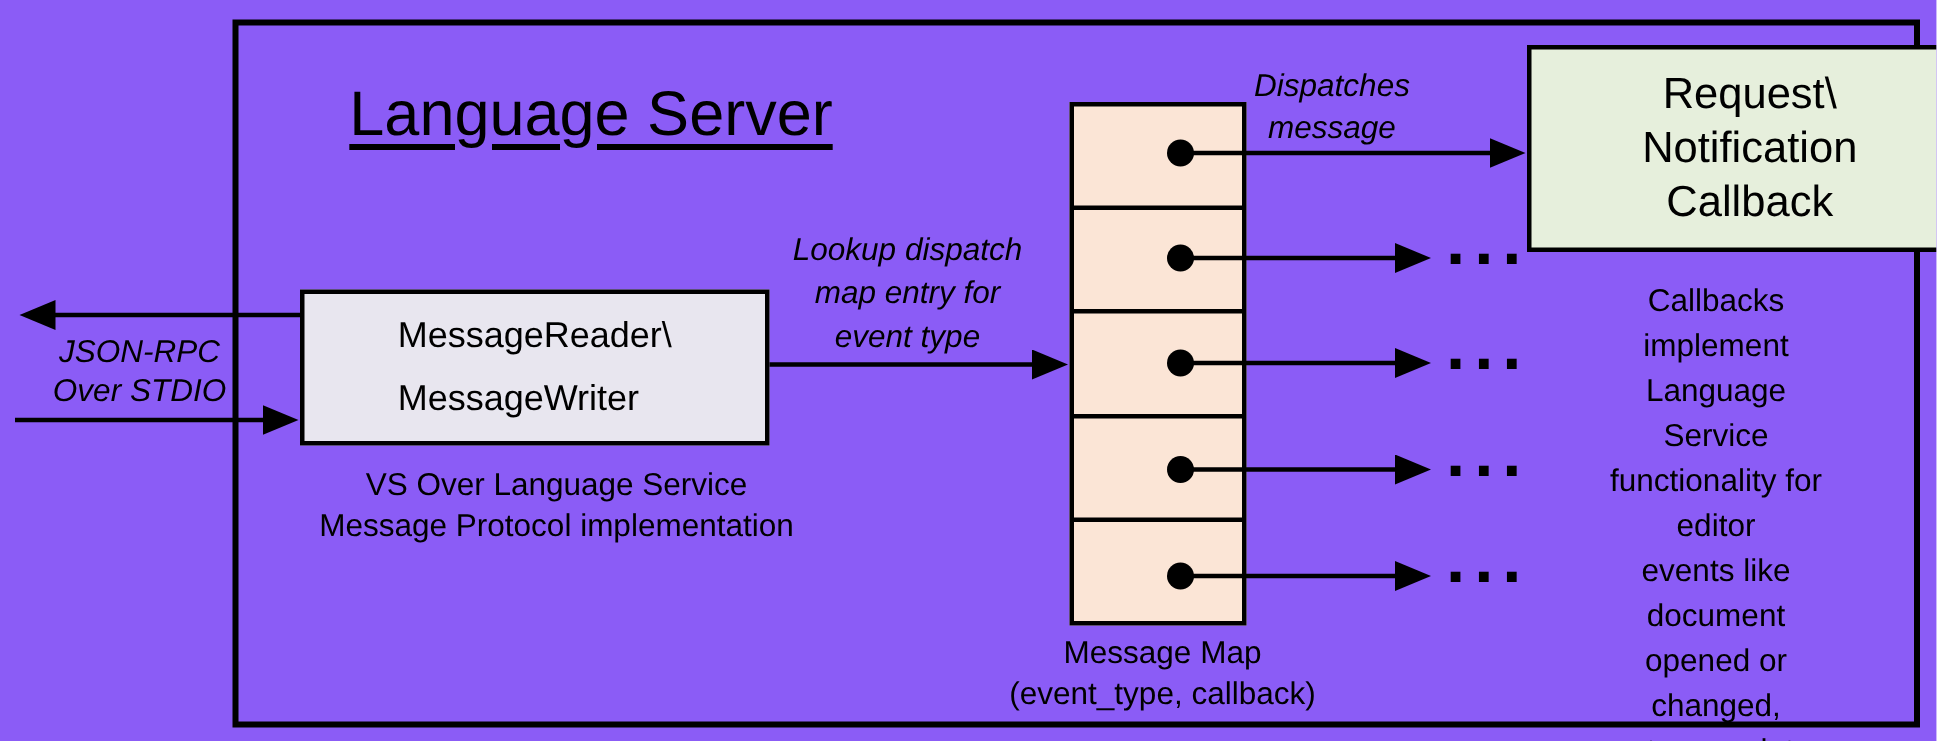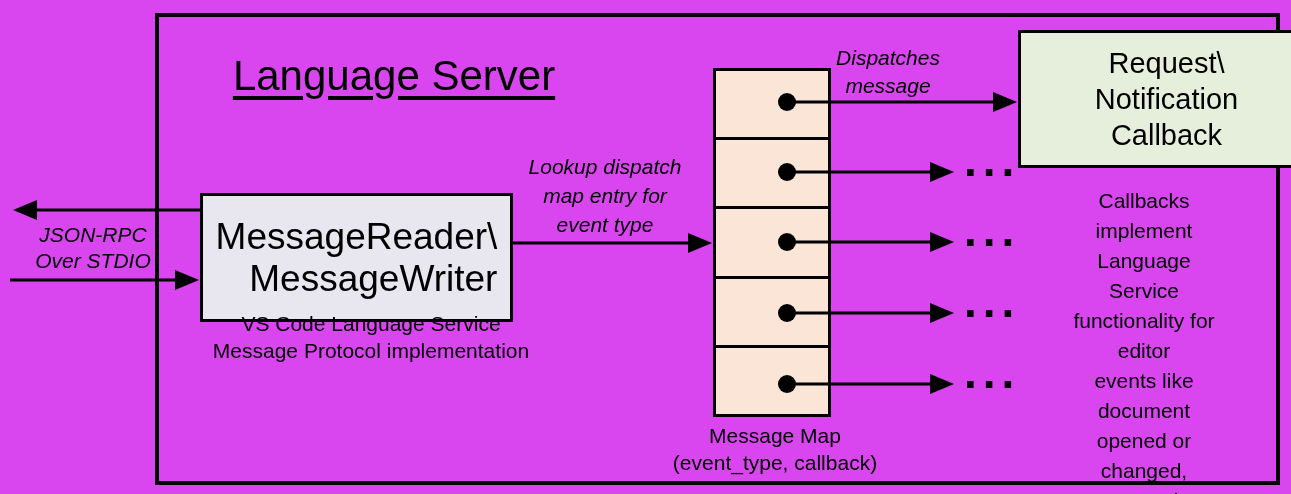--- a/index.html
+++ b/index.html
@@ -1,34 +1,34 @@
 <!DOCTYPE html>
 <html><head>
 <meta charset="utf-8">
 <style>
   html,body{margin:0;padding:0;background:#ffffff;}
   .canvas{
-    position:relative;width:1291px;height:494px;background:#d946ef;
+    position:relative;width:1291px;height:494px;background:#8b5cf6;
     font-family:"Liberation Sans", sans-serif;color:#000;overflow:hidden;
   }
   .abs{position:absolute;box-sizing:border-box;}
   .outer-box{
     left:155px;top:13px;width:1125px;height:472px;
     border:4px solid #000;background:transparent;
   }
   .title{
     left:394px;top:52px;transform:translateX(-50%);
     font-size:42px;line-height:48px;white-space:nowrap;
     text-decoration:underline;text-underline-offset:6px;
   }
   .mr-box{
-    left:200px;top:193px;width:313px;height:129px;
+    left:200px;top:193px;width:313px;height:104px;
     background:#E8E6EF;border:3px solid #000;
     display:flex;align-items:center;justify-content:center;
-    text-align:right;font-size:37px;line-height:42px;white-space:pre-line;
+    text-align:left;font-size:24px;line-height:42px;white-space:pre-line;
   }
   .cb-box{
     left:1018px;top:30px;width:297px;height:138px;
     background:#E6EFDC;border:3px solid #000;
     display:flex;align-items:center;justify-content:center;
     text-align:center;font-size:29px;line-height:36px;white-space:pre-line;
   }
   .dmap{
     left:713px;top:68px;width:118px;height:349px;
     background:#FBE5D6;border:3px solid #000;
@@ -73,21 +73,21 @@
   <div class="abs dmap">
     <div class="cell"></div>
     <div class="cell"></div>
     <div class="cell"></div>
     <div class="cell"></div>
     <div class="cell"></div>
   </div>
 
   <div class="lbl ital stdio-label">JSON-RPC
 Over STDIO</div>
-  <div class="lbl mr-caption">VS Code Language Service
+  <div class="lbl mr-caption">VS Over Language Service
 Message Protocol implementation</div>
   <div class="lbl ital lookup-label">Lookup dispatch
 map entry for
 event type</div>
   <div class="lbl ital dispatches-label">Dispatches
 message</div>
   <div class="lbl dmap-caption">Message Map
 (event_type, callback)</div>
   <div class="lbl cb-note">Callbacks implement
 Language Service

